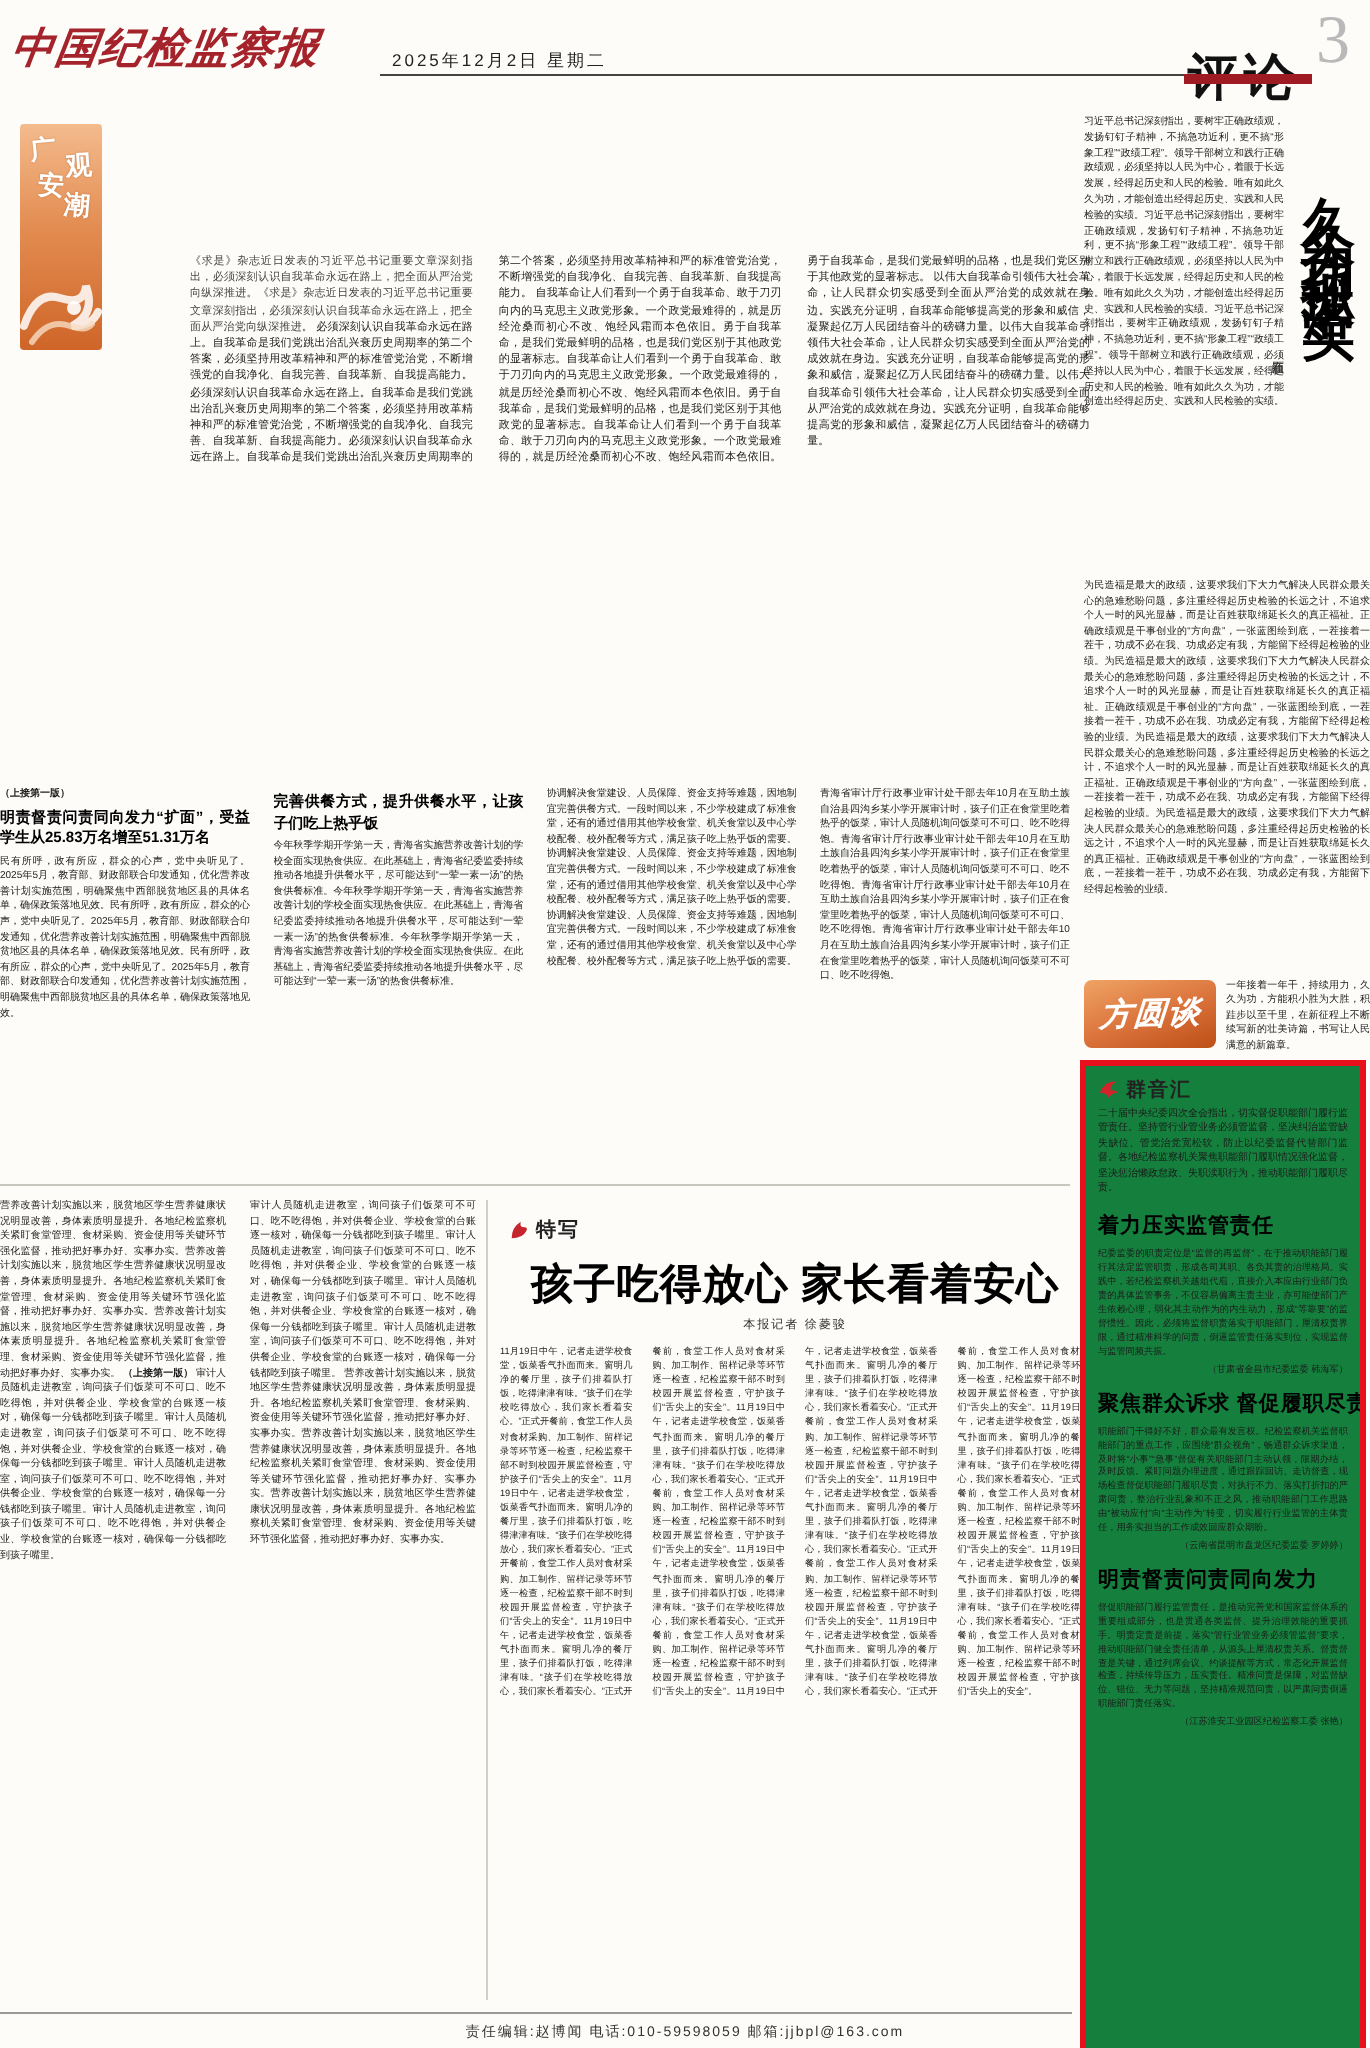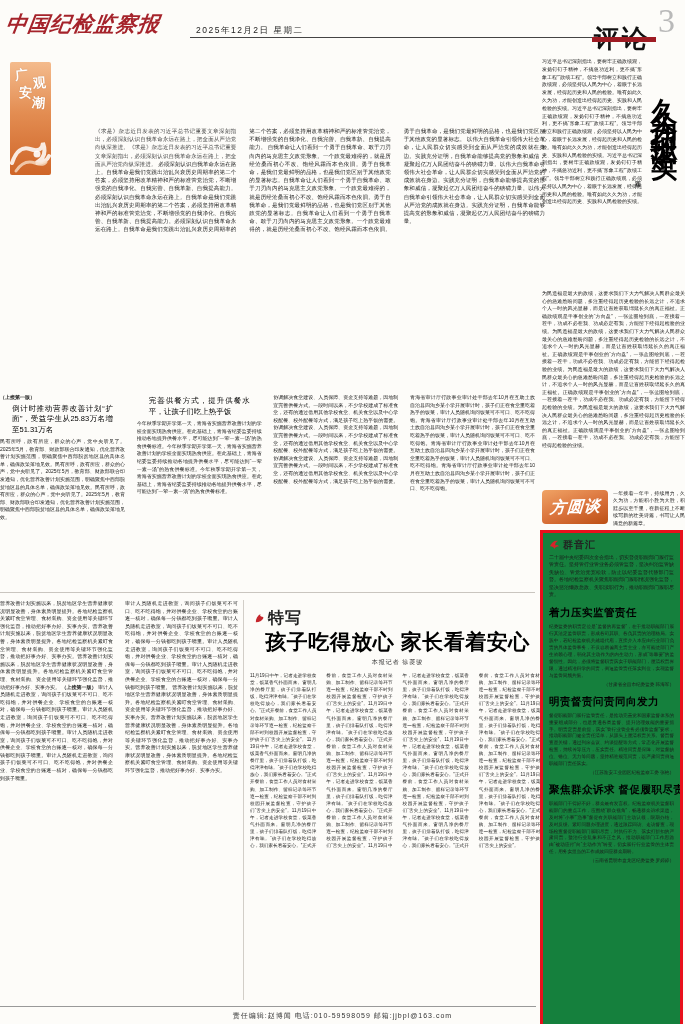--- a/index.html
+++ b/index.html
@@ -90,34 +90,34 @@
   }
   .qyh-article:nth-of-type(1) h3 { letter-spacing:4px; }
   .qyh-article .qyh-body { font-size:4.6px; line-height:6.9px; text-align:justify; color:#1a1a1a; }
   .qyh-article .qyh-attr { margin-top:2px; font-size:4.6px; text-align:right; color:#1a1a1a; }
   
   .mid-band {
     position:absolute; left:0; top:394px; width:535px; height:196px;
     display:flex; justify-content:space-between; overflow:hidden;
   }
   .mid-col { width:125px; font-size:5px; line-height:7.6px; text-align:justify; color:#1a1a1a; overflow:hidden; }
-  .mid-col h4 { font-size:7.5px; line-height:10.5px; font-weight:normal; margin:2px 12px 3px; color:#000; text-align:justify; }
+  .mid-col h4 { font-size:7.5px; line-height:10.5px; font-weight:bold; margin:2px 0 3px; color:#000; text-align:justify; }
   .cont-marker { font-weight:bold; }
   .mid-rule { position:absolute; left:0; top:592px; width:535px; height:1px; background:#c9c5bf; }
   
   .low-left {
     position:absolute; left:0; top:600px; width:238px; height:404px;
     display:flex; justify-content:space-between; overflow:hidden;
   }
   .low-col { width:113px; font-size:5px; line-height:7.6px; text-align:justify; color:#1a1a1a; overflow:hidden; }
   .vdiv { position:absolute; width:1px; background:#d2cec8; }
   
   .texie { position:absolute; left:250px; top:598px; width:295px; height:406px; overflow:hidden; }
   .texie-labelrow { position:absolute; left:4px; top:10px; display:flex; align-items:center; gap:3px; }
-  .texie-label { font-size:16px; font-weight:bold; letter-spacing:1px; color:#222; }
+  .texie-label { font-size:10px; font-weight:bold; letter-spacing:1px; color:#222; }
   .texie-headline {
     position:absolute; left:0; top:30px; width:295px; text-align:center;
     font-size:21px; font-weight:bold; letter-spacing:0.5px; white-space:nowrap; color:#000;
   }
   .texie-byline { position:absolute; left:0; top:60px; width:295px; text-align:center; font-size:6px; color:#333; letter-spacing:1px; }
   .texie-body {
     position:absolute; left:0; top:74px; width:295px; height:330px;
     column-count:4; column-gap:10px; font-size:4.6px; line-height:7.1px;
     text-align:justify; color:#1a1a1a; overflow:hidden;
   }
@@ -177,35 +177,35 @@
       <span class="qyh-title">群音汇</span>
     </div>
     <div class="qyh-intro">二十届中央纪委四次全会指出，切实督促职能部门履行监管责任。坚持管行业管业务必须管监督，坚决纠治监管缺失缺位、管党治党宽松软，防止以纪委监督代替部门监督。各地纪检监察机关聚焦职能部门履职情况强化监督，坚决惩治懒政怠政、失职渎职行为，推动职能部门履职尽责。</div>
 
     <div class="qyh-article">
       <h3>着力压实监管责任</h3>
       <div class="qyh-body">纪委监委的职责定位是“监督的再监督”，在于推动职能部门履行其法定监管职责，形成各司其职、各负其责的治理格局。实践中，若纪检监察机关越俎代庖，直接介入本应由行业部门负责的具体监管事务，不仅容易偏离主责主业，亦可能使部门产生依赖心理，弱化其主动作为的内生动力，形成“等靠要”的监督惯性。因此，必须将监督职责落实于职能部门，厘清权责界限，通过精准科学的问责，倒逼监管责任落实到位，实现监督与监管同频共振。</div>
       <div class="qyh-attr">（甘肃省金昌市纪委监委 韩海军）</div>
     </div>
     <div class="qyh-article">
+      <h3>聚焦群众诉求 督促履职尽责</h3>
+      <div class="qyh-body">职能部门干得好不好，群众最有发言权。纪检监察机关监督职能部门的重点工作，应围绕“群众视角”，畅通群众诉求渠道，及时将“小事”“急事”督促有关职能部门主动认领，限期办结，及时反馈。紧盯问题办理进度，通过跟踪回访、走访督查，现场检查督促职能部门履职尽责，对执行不力、落实打折扣的严肃问责，整治行业乱象和不正之风，推动职能部门工作思路由“被动应付”向“主动作为”转变，切实履行行业监管的主体责任，用务实担当的工作成效回应群众期盼。</div>
+      <div class="qyh-attr">（云南省昆明市盘龙区纪委监委 罗婷婷）</div>
+    </div>
+    <div class="qyh-article">
       <h3>明责督责问责同向发力</h3>
       <div class="qyh-body">督促职能部门履行监管责任，是推动完善党和国家监督体系的重要组成部分，也是贯通各类监督、提升治理效能的重要抓手。明责定责是前提，落实“管行业管业务必须管监督”要求，推动职能部门健全责任清单，从源头上厘清权责关系。督责督查是关键，通过列席会议、约谈提醒等方式，常态化开展监督检查，持续传导压力，压实责任。精准问责是保障，对监督缺位、错位、无力等问题，坚持精准规范问责，以严肃问责倒逼职能部门责任落实。</div>
       <div class="qyh-attr">（江苏淮安工业园区纪检监察工委 张艳）</div>
     </div>
-    <div class="qyh-article">
-      <h3>聚焦群众诉求 督促履职尽责</h3>
-      <div class="qyh-body">职能部门干得好不好，群众最有发言权。纪检监察机关监督职能部门的重点工作，应围绕“群众视角”，畅通群众诉求渠道，及时将“小事”“急事”督促有关职能部门主动认领，限期办结，及时反馈。紧盯问题办理进度，通过跟踪回访、走访督查，现场检查督促职能部门履职尽责，对执行不力、落实打折扣的严肃问责，整治行业乱象和不正之风，推动职能部门工作思路由“被动应付”向“主动作为”转变，切实履行行业监管的主体责任，用务实担当的工作成效回应群众期盼。</div>
-      <div class="qyh-attr">（云南省昆明市盘龙区纪委监委 罗婷婷）</div>
-    </div>
   </div>
 
   <div class="mid-band">
     <div class="mid-col">
       <span class="cont-marker">（上接第一版）</span>
-      <h4>倒计时推动营养改善计划“扩面”，受益学生从25.83万名增至51.31万名</h4>
+      <h4>明责督责问责同向发力“扩面”，受益学生从25.83万名增至51.31万名</h4>
       <span>民有所呼，政有所应，群众的心声，党中央听见了。2025年5月，教育部、财政部联合印发通知，优化营养改善计划实施范围，明确聚焦中西部脱贫地区县的具体名单，确保政策落地见效。民有所呼，政有所应，群众的心声，党中央听见了。2025年5月，教育部、财政部联合印发通知，优化营养改善计划实施范围，明确聚焦中西部脱贫地区县的具体名单，确保政策落地见效。民有所呼，政有所应，群众的心声，党中央听见了。2025年5月，教育部、财政部联合印发通知，优化营养改善计划实施范围，明确聚焦中西部脱贫地区县的具体名单，确保政策落地见效。</span>
     </div>
     <div class="mid-col">
       <h4>完善供餐方式，提升供餐水平，让孩子们吃上热乎饭</h4>
       <span>今年秋季学期开学第一天，青海省实施营养改善计划的学校全面实现热食供应。在此基础上，青海省纪委监委持续推动各地提升供餐水平，尽可能达到“一荤一素一汤”的热食供餐标准。今年秋季学期开学第一天，青海省实施营养改善计划的学校全面实现热食供应。在此基础上，青海省纪委监委持续推动各地提升供餐水平，尽可能达到“一荤一素一汤”的热食供餐标准。今年秋季学期开学第一天，青海省实施营养改善计划的学校全面实现热食供应。在此基础上，青海省纪委监委持续推动各地提升供餐水平，尽可能达到“一荤一素一汤”的热食供餐标准。</span>
     </div>
     <div class="mid-col">
       <span>协调解决食堂建设、人员保障、资金支持等难题，因地制宜完善供餐方式。一段时间以来，不少学校建成了标准食堂，还有的通过借用其他学校食堂、机关食堂以及中心学校配餐、校外配餐等方式，满足孩子吃上热乎饭的需要。协调解决食堂建设、人员保障、资金支持等难题，因地制宜完善供餐方式。一段时间以来，不少学校建成了标准食堂，还有的通过借用其他学校食堂、机关食堂以及中心学校配餐、校外配餐等方式，满足孩子吃上热乎饭的需要。协调解决食堂建设、人员保障、资金支持等难题，因地制宜完善供餐方式。一段时间以来，不少学校建成了标准食堂，还有的通过借用其他学校食堂、机关食堂以及中心学校配餐、校外配餐等方式，满足孩子吃上热乎饭的需要。</span>
     </div>
     <div class="mid-col">

